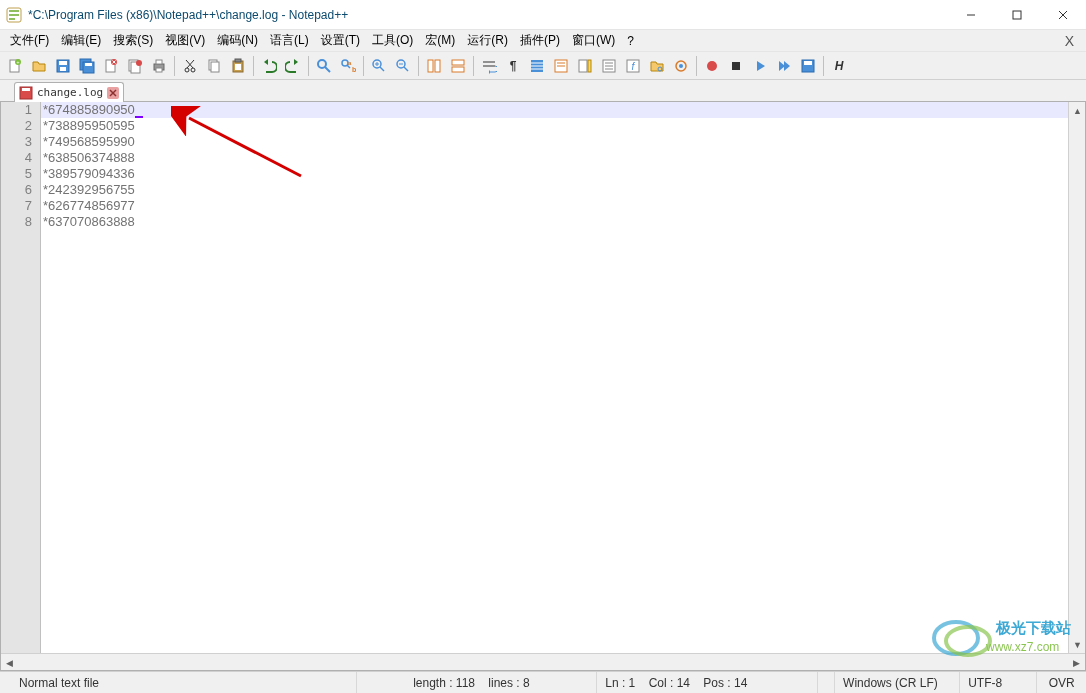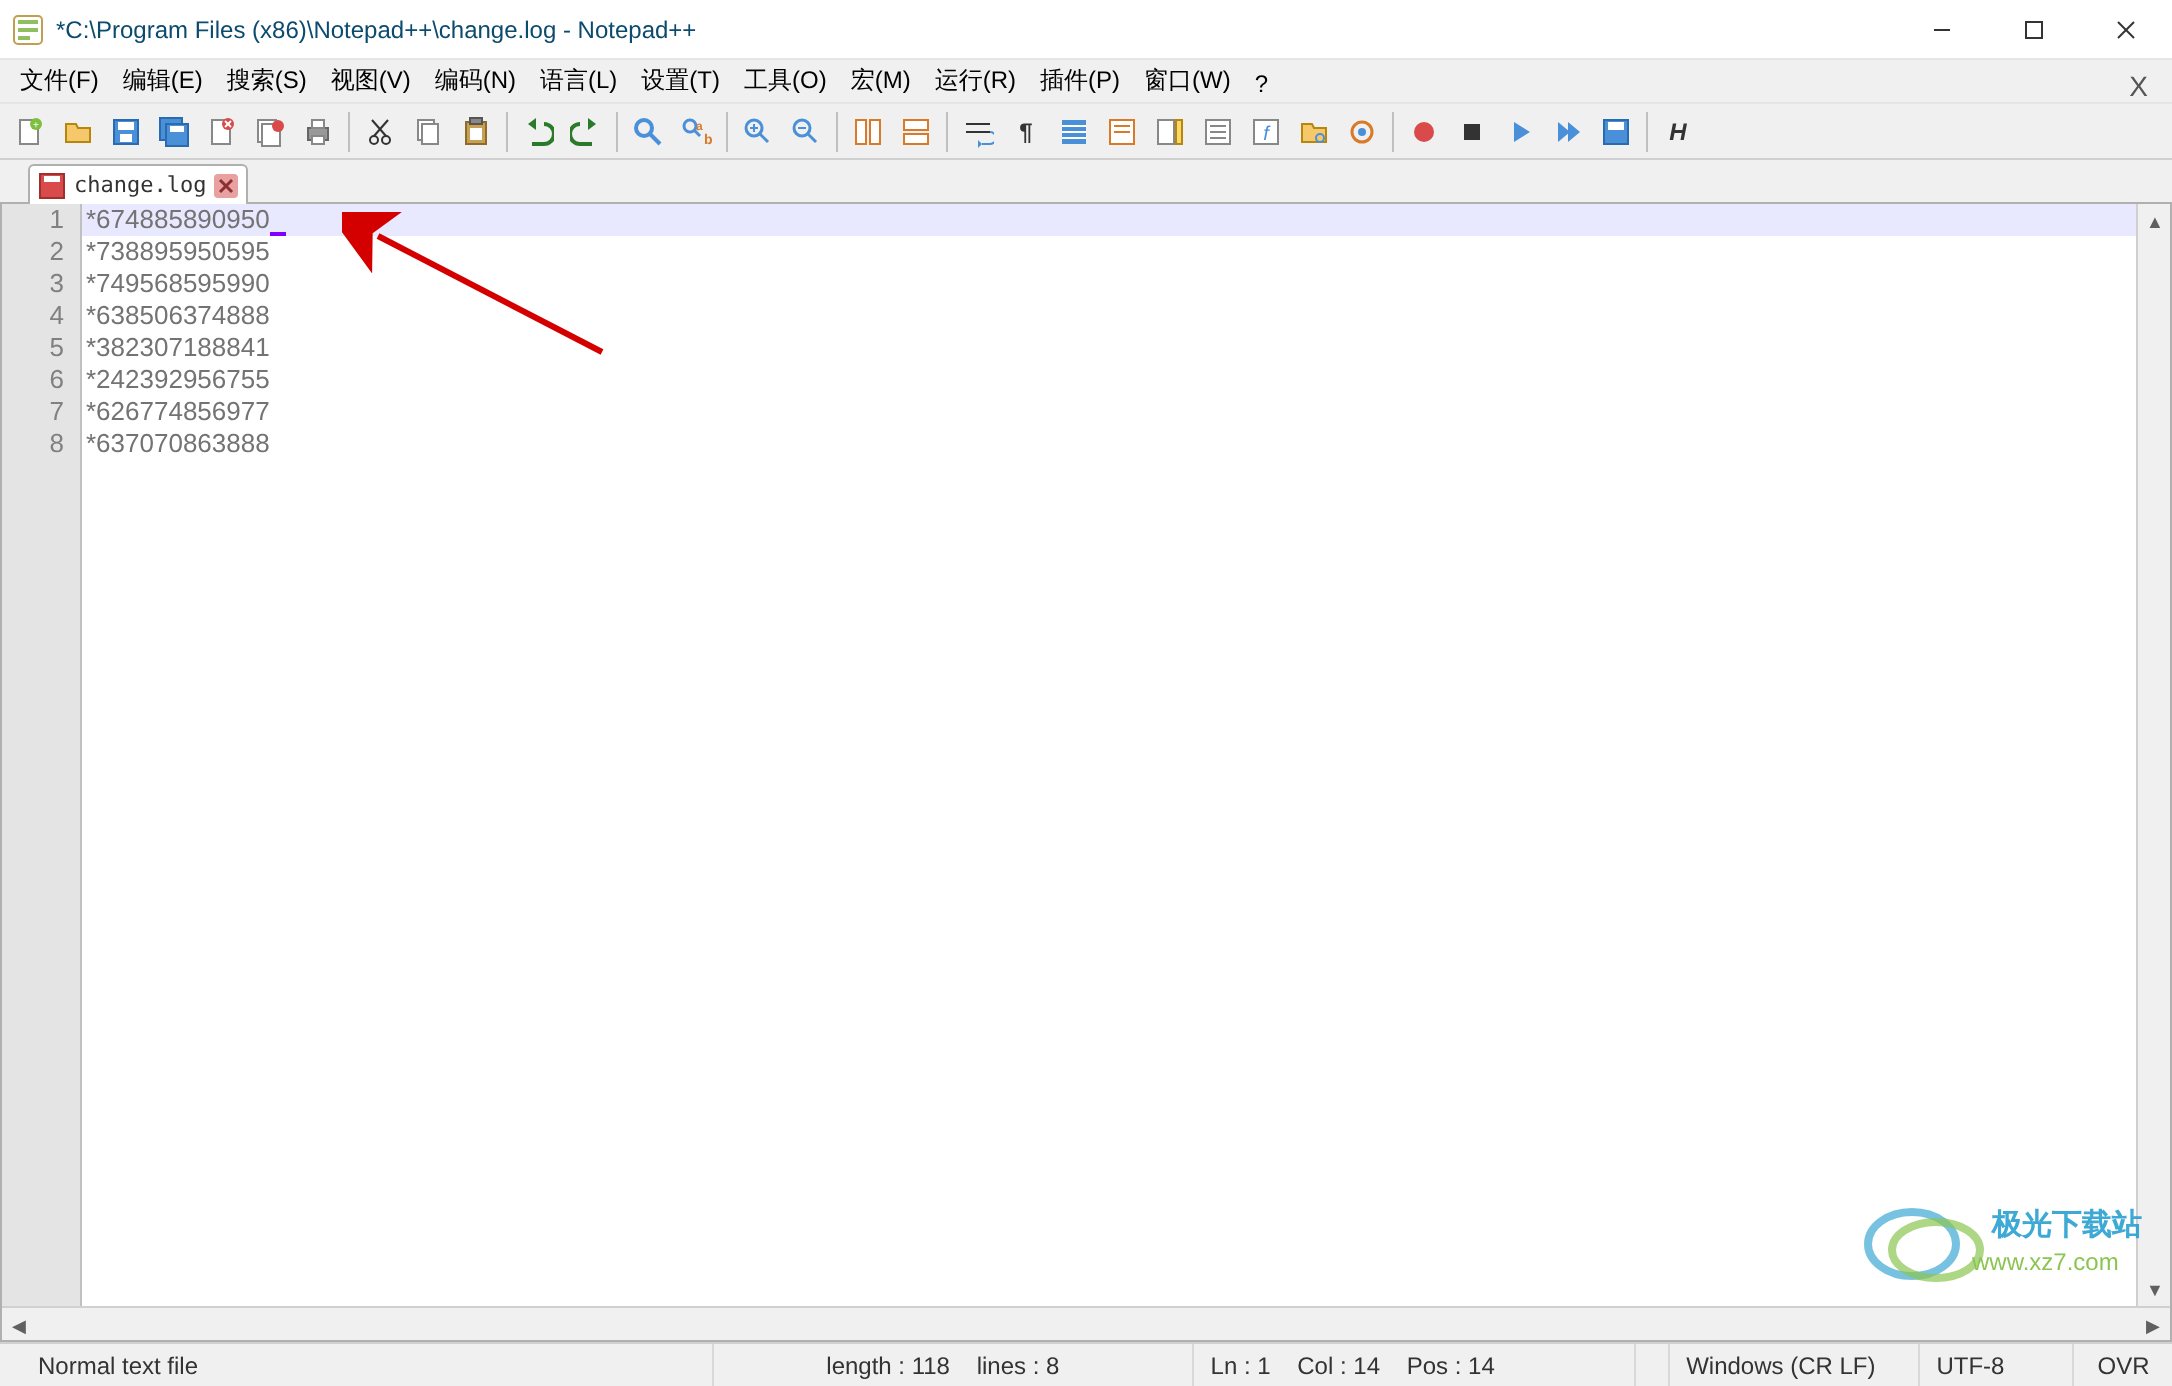--- a/index.html
+++ b/index.html
@@ -6,21 +6,21 @@
 html, body { width: 1086px; height: 693px; overflow: hidden; background: #fff; }
 
 
 .titlebar { height: 30px; background: #fff; border-bottom: 1px solid #e5e5e5; display: flex; align-items: center; padding-left: 6px; }
 .titlebar .app-icon { width: 16px; height: 16px; margin-right: 6px; }
 .titlebar .title { font-size: 12px; color: #0c4a6e; flex: 1; }
 .win-controls { display: flex; height: 100%; }
 .win-btn { width: 46px; display: flex; align-items: center; justify-content: center; font-size: 12px; color: #333; }
 
 
-.menubar { height: 22px; background: #f0f0f0; display: flex; align-items: flex-end; padding: 0 4px; font-size: 12px; color: #000; border-bottom: 1px solid #e5e5e5; }
+.menubar { height: 22px; background: #f0f0f0; display: flex; align-items: center; padding: 0 4px; font-size: 12px; color: #000; border-bottom: 1px solid #e5e5e5; }
 .menu-item { padding: 2px 6px; }
 .menubar .close-doc { margin-left: auto; font-family: Arial; font-size: 14px; padding: 0 8px; color: #555; }
 
 
 .toolbar { height: 28px; background: #f0f0f0; display: flex; align-items: center; padding: 2px 4px; gap: 2px; border-bottom: 1px solid #d0d0d0; }
 .tool-btn { width: 22px; height: 22px; display: flex; align-items: center; justify-content: center; border: 1px solid transparent; border-radius: 2px; }
 .tool-sep { width: 1px; height: 20px; background: #c0c0c0; margin: 0 2px; }
 .tool-btn svg { width: 16px; height: 16px; }
 
 
@@ -55,21 +55,21 @@
 .status-cell { padding: 0 8px; height: 100%; display: flex; align-items: center; border-right: 1px solid #d8d8d8; }
 .status-cell.wide { flex: 1; }
 .status-cell:first-child { width: 372px; padding-left: 19px; }
 .status-lenlines { width: 200px; margin-left: 48px; }
 .status-pos { width: 230px; }
 .status-eol { width: 130px; }
 .status-enc { width: 80px; }
 .status-ins { width: 50px; border-right: none; text-align: center; justify-content: center; }
 
 
-.watermark { position: absolute; right: 10px; bottom: 41px; pointer-events: none; opacity: 0.9; }
+.watermark { position: absolute; right: 10px; bottom: 26px; pointer-events: none; opacity: 0.9; }
 
 </style>
 </head>
 <body>
 
 <div class="titlebar">
   <span class="app-icon">
     <svg viewBox="0 0 16 16">
         <rect x="1" y="1" width="14" height="14" rx="2" fill="#fff" stroke="#c0a050"></rect>
         <rect x="3" y="3" width="10" height="2" fill="#8fbf5f"></rect>
@@ -370,21 +370,21 @@
         <div>5</div>
         <div>6</div>
         <div>7</div>
         <div>8</div>
       </div>
       <div class="editor">
         <div class="line current"><span>*674885890950</span><span class="cursor-mark"></span></div>
         <div class="line">*738895950595</div>
         <div class="line">*749568595990</div>
         <div class="line">*638506374888</div>
-        <div class="line">*382307188841</div>
+        <div class="line">*389579094336</div>
         <div class="line">*242392956755</div>
         <div class="line">*626774856977</div>
         <div class="line">*637070863888</div>
 
         <svg class="red-arrow" width="140" height="80">
           <defs>
             <marker id="ahead" markerWidth="12" markerHeight="12" refX="2" refY="6" orient="auto">
               <path d="M0,0 L12,6 L0,12 L3,6 z" fill="#d40000"></path>
             </marker>
           </defs>

